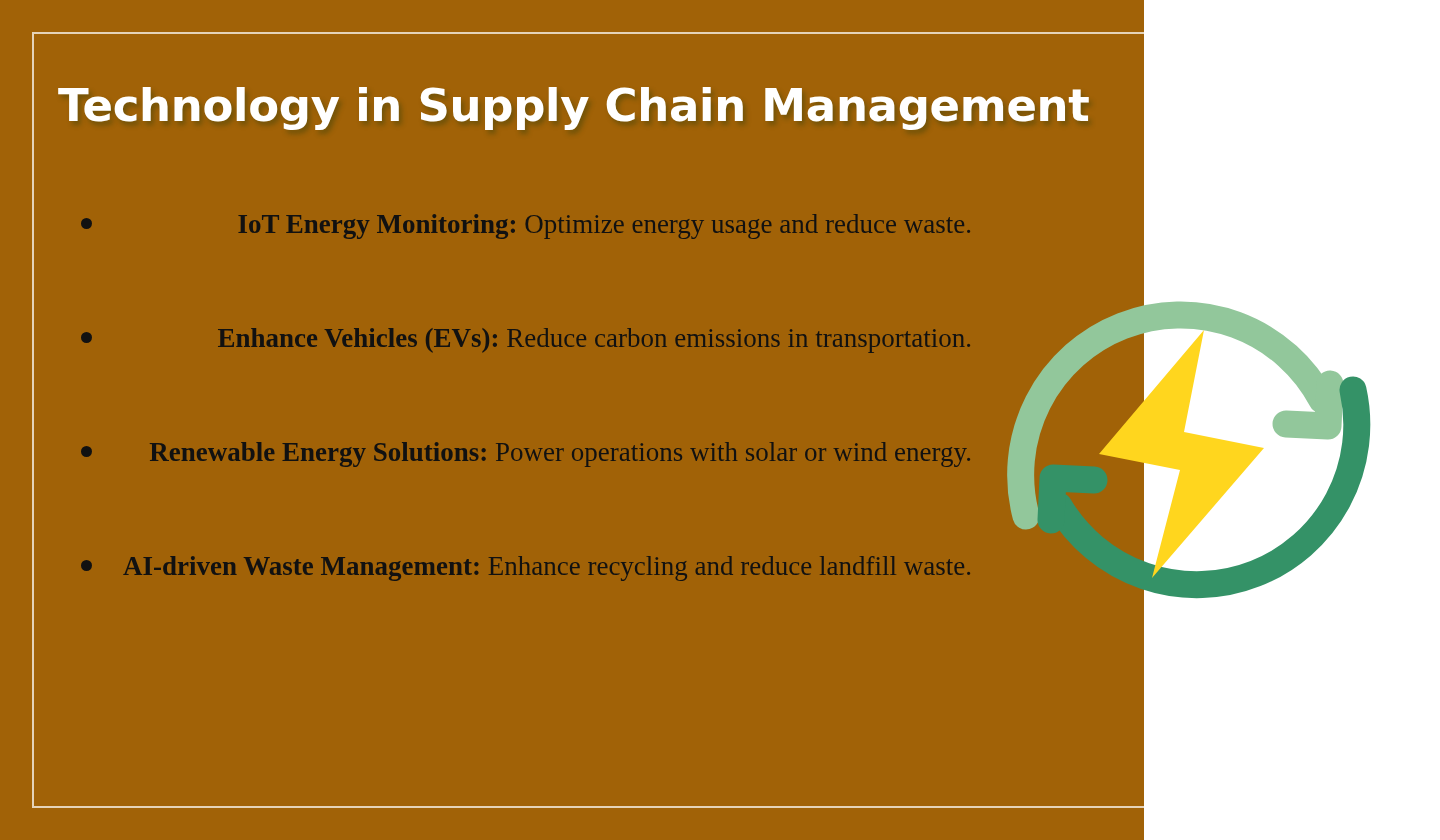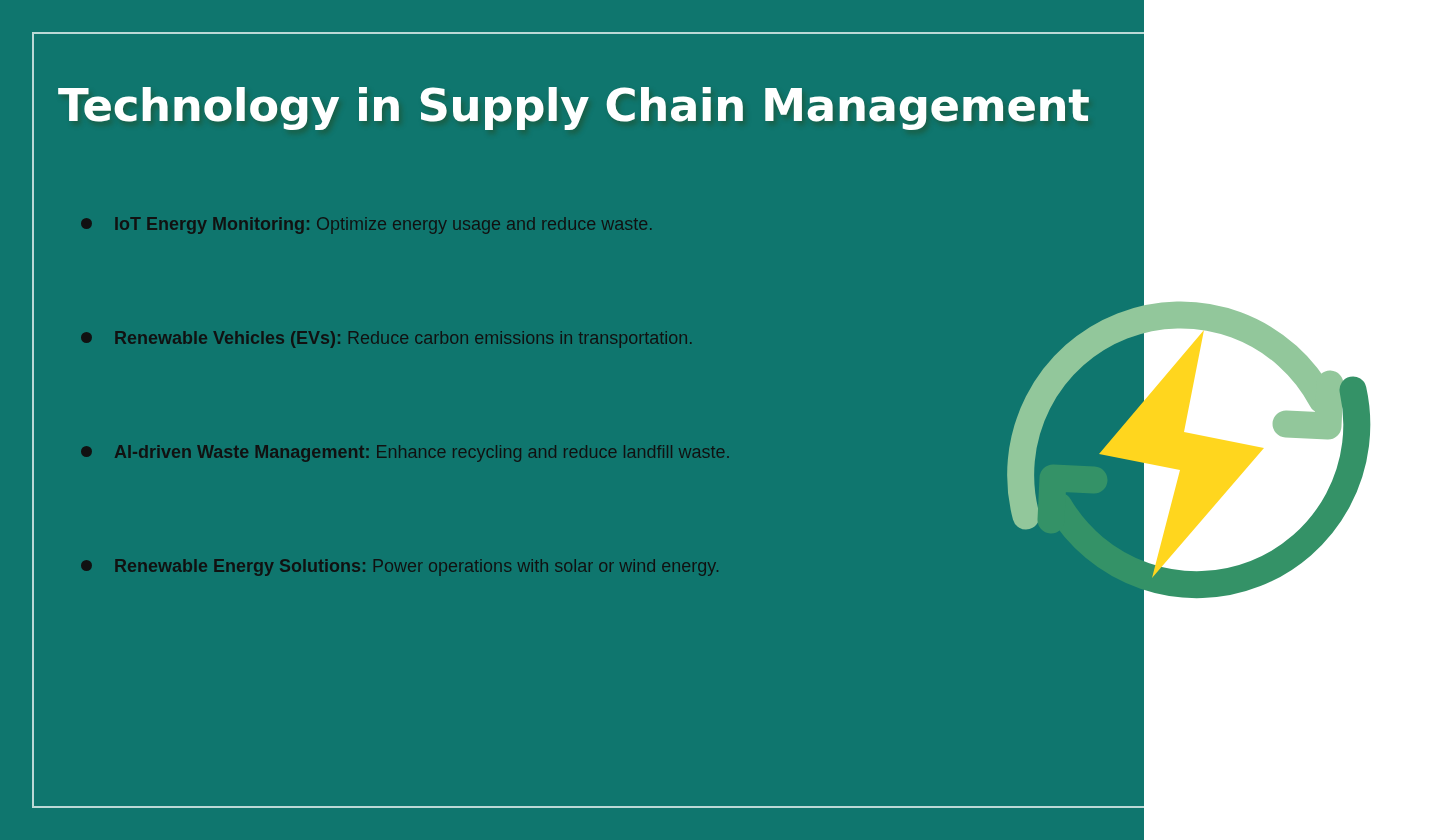--- a/index.html
+++ b/index.html
@@ -11,21 +11,21 @@
     width: 1440px;
     height: 840px;
     overflow: hidden;
     font-family: "Liberation Sans", sans-serif;
   }
 
   .slide {
     position: relative;
     width: 1144px;
     height: 840px;
-    background: #0f766e;
+    background: #a16207;
     box-sizing: border-box;
   }
 
   .slide-frame {
     position: absolute;
     left: 32px;
     top: 32px;
     width: 1380px;
     height: 776px;
     border: 2px solid rgba(255, 255, 255, 0.72);
@@ -65,24 +65,25 @@
     margin: 0;
     padding: 0;
     list-style: none;
   }
 
   .bullet-item {
     position: relative;
     padding-left: 42px;
     margin: 0 0 0 0;
     height: 114px;
-    font-family: Liberation Sans, sans-serif;
-    font-size: 18px;
+    font-family: Liberation Serif, serif;
+    font-size: 27px;
     line-height: 57px;
     color: #111111;
+    text-align: right;
   }
 
   .bullet-dot {
     position: absolute;
     left: 9px;
     top: 22px;
     width: 11px;
     height: 11px;
     border-radius: 50%;
     background: #111111;
@@ -120,27 +121,27 @@
 
   <div class="content">
 
     <h1 class="slide-title">Technology in Supply Chain Management</h1>
 
     <ul class="bullet-list">
       <li class="bullet-item">
         <span class="bullet-dot"></span><span class="bullet-term">IoT Energy Monitoring:</span><span class="bullet-text"> Optimize energy usage and reduce waste.</span>
       </li>
       <li class="bullet-item">
-        <span class="bullet-dot"></span><span class="bullet-term">Renewable Vehicles (EVs):</span><span class="bullet-text"> Reduce carbon emissions in transportation.</span>
+        <span class="bullet-dot"></span><span class="bullet-term">Enhance Vehicles (EVs):</span><span class="bullet-text"> Reduce carbon emissions in transportation.</span>
+      </li>
+      <li class="bullet-item">
+        <span class="bullet-dot"></span><span class="bullet-term">Renewable Energy Solutions:</span><span class="bullet-text"> Power operations with solar or wind energy.</span>
       </li>
       <li class="bullet-item">
         <span class="bullet-dot"></span><span class="bullet-term">AI-driven Waste Management:</span><span class="bullet-text"> Enhance recycling and reduce landfill waste.</span>
-      </li>
-      <li class="bullet-item">
-        <span class="bullet-dot"></span><span class="bullet-term">Renewable Energy Solutions:</span><span class="bullet-text"> Power operations with solar or wind energy.</span>
       </li>
     </ul>
 
     <div class="eco-graphic">
       <svg viewBox="0 0 356 348" xmlns="http://www.w3.org/2000/svg" aria-hidden="true">
 
         <path d="M 14 238
                  A 160 160 0 0 1 310 122" fill="none" stroke="#92C79B" stroke-width="27" stroke-linecap="round"></path>
 
         <path d="M 274 146 L 316 148 L 318 106" fill="none" stroke="#92C79B" stroke-width="27" stroke-linecap="round" stroke-linejoin="round"></path>

